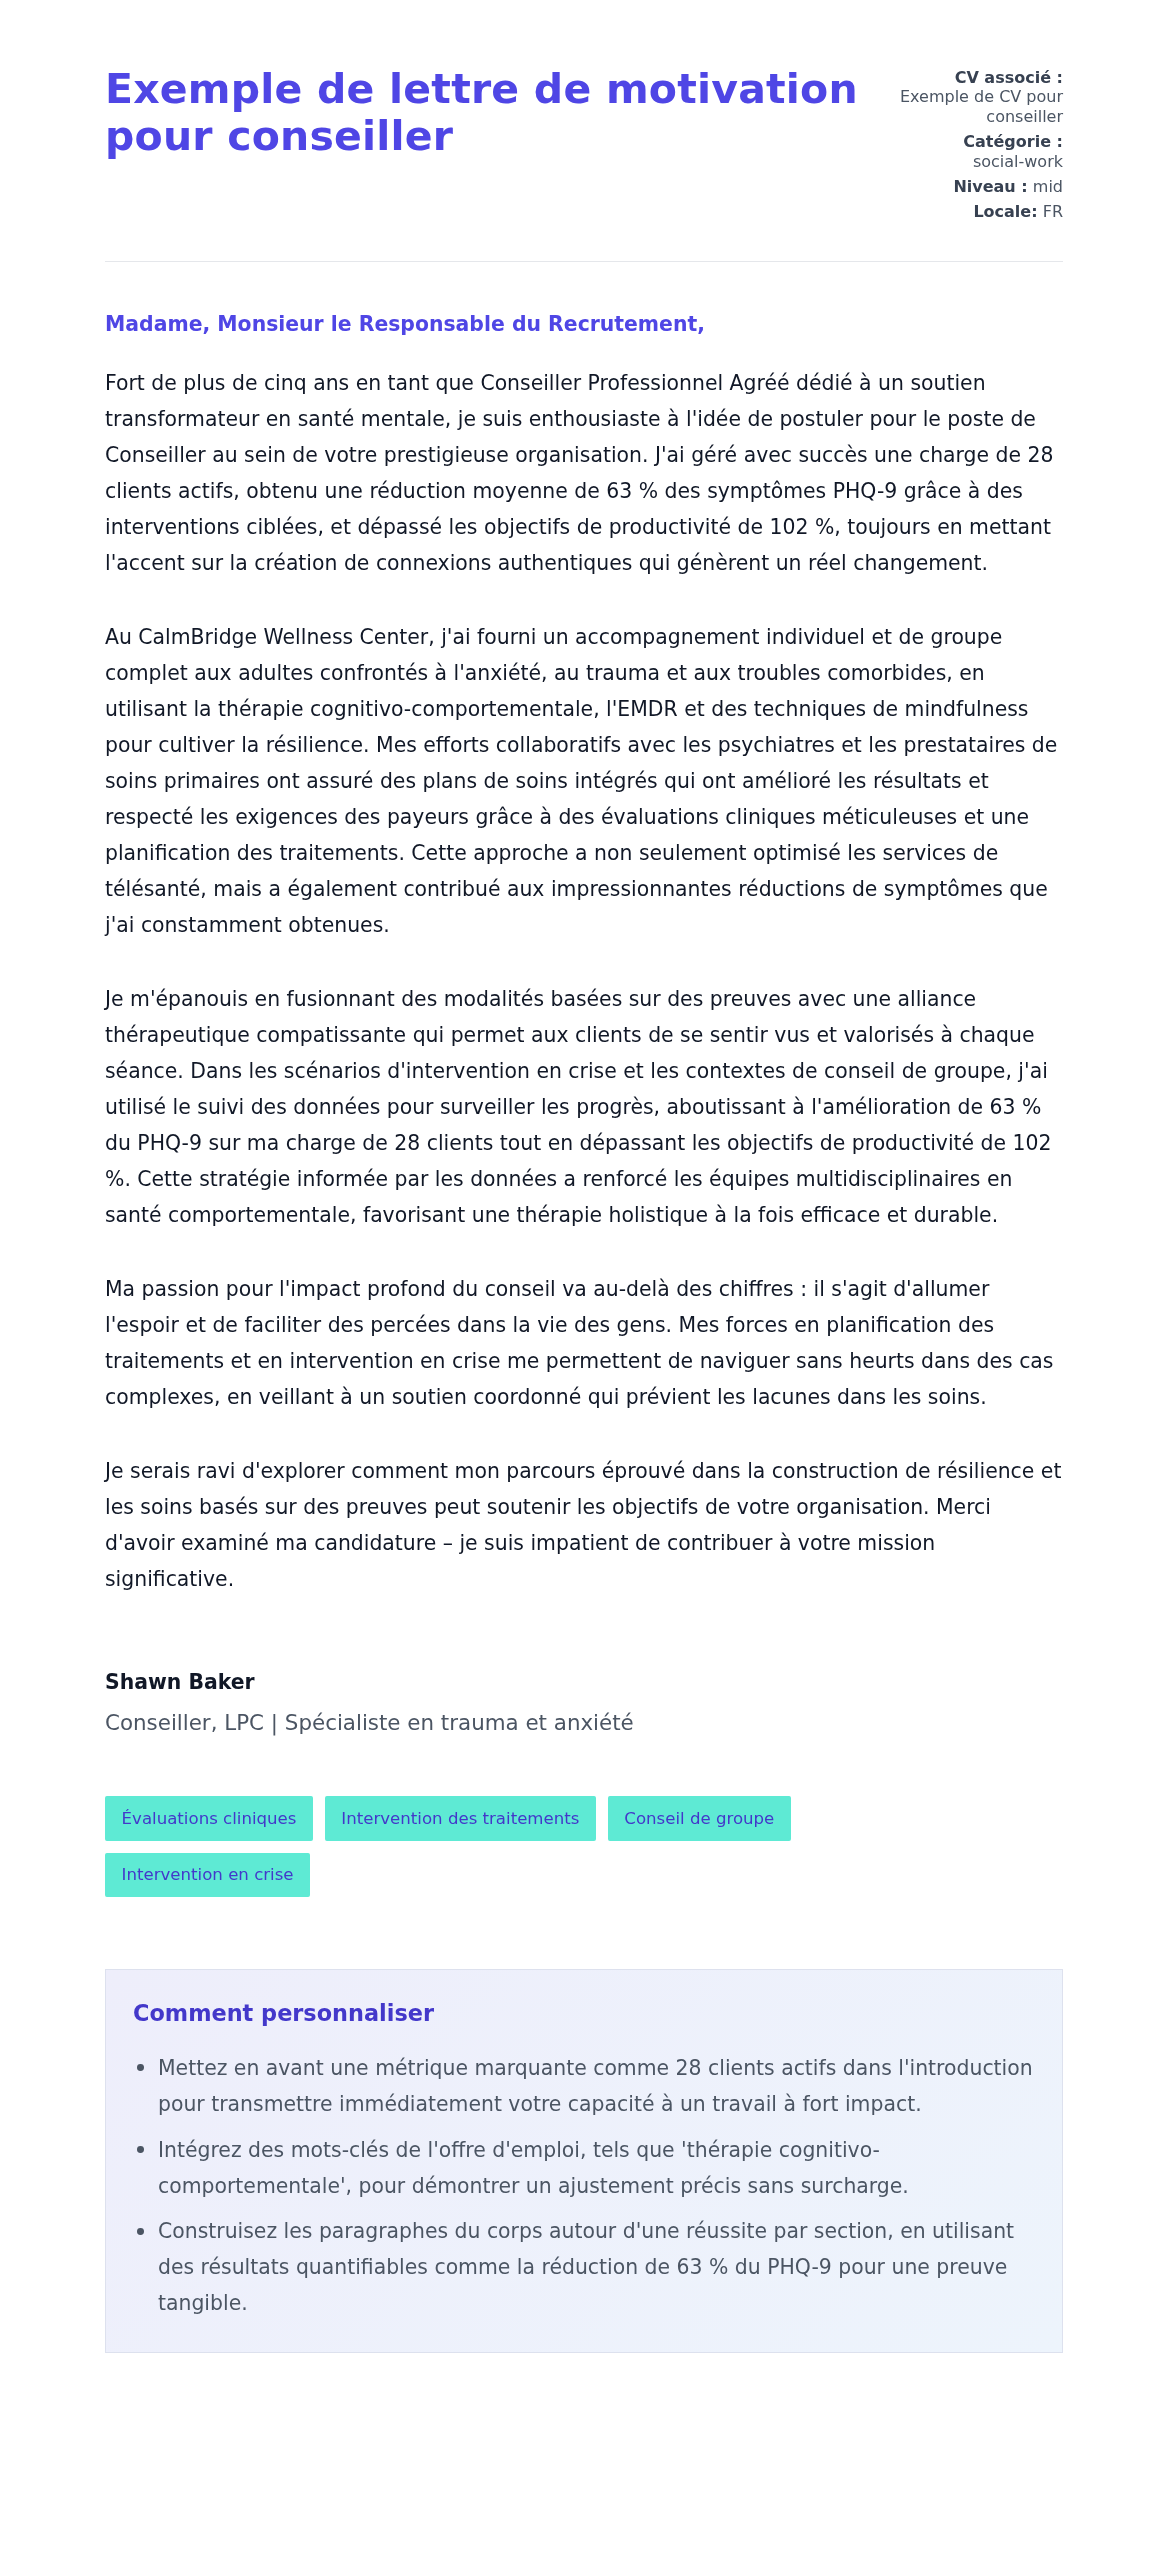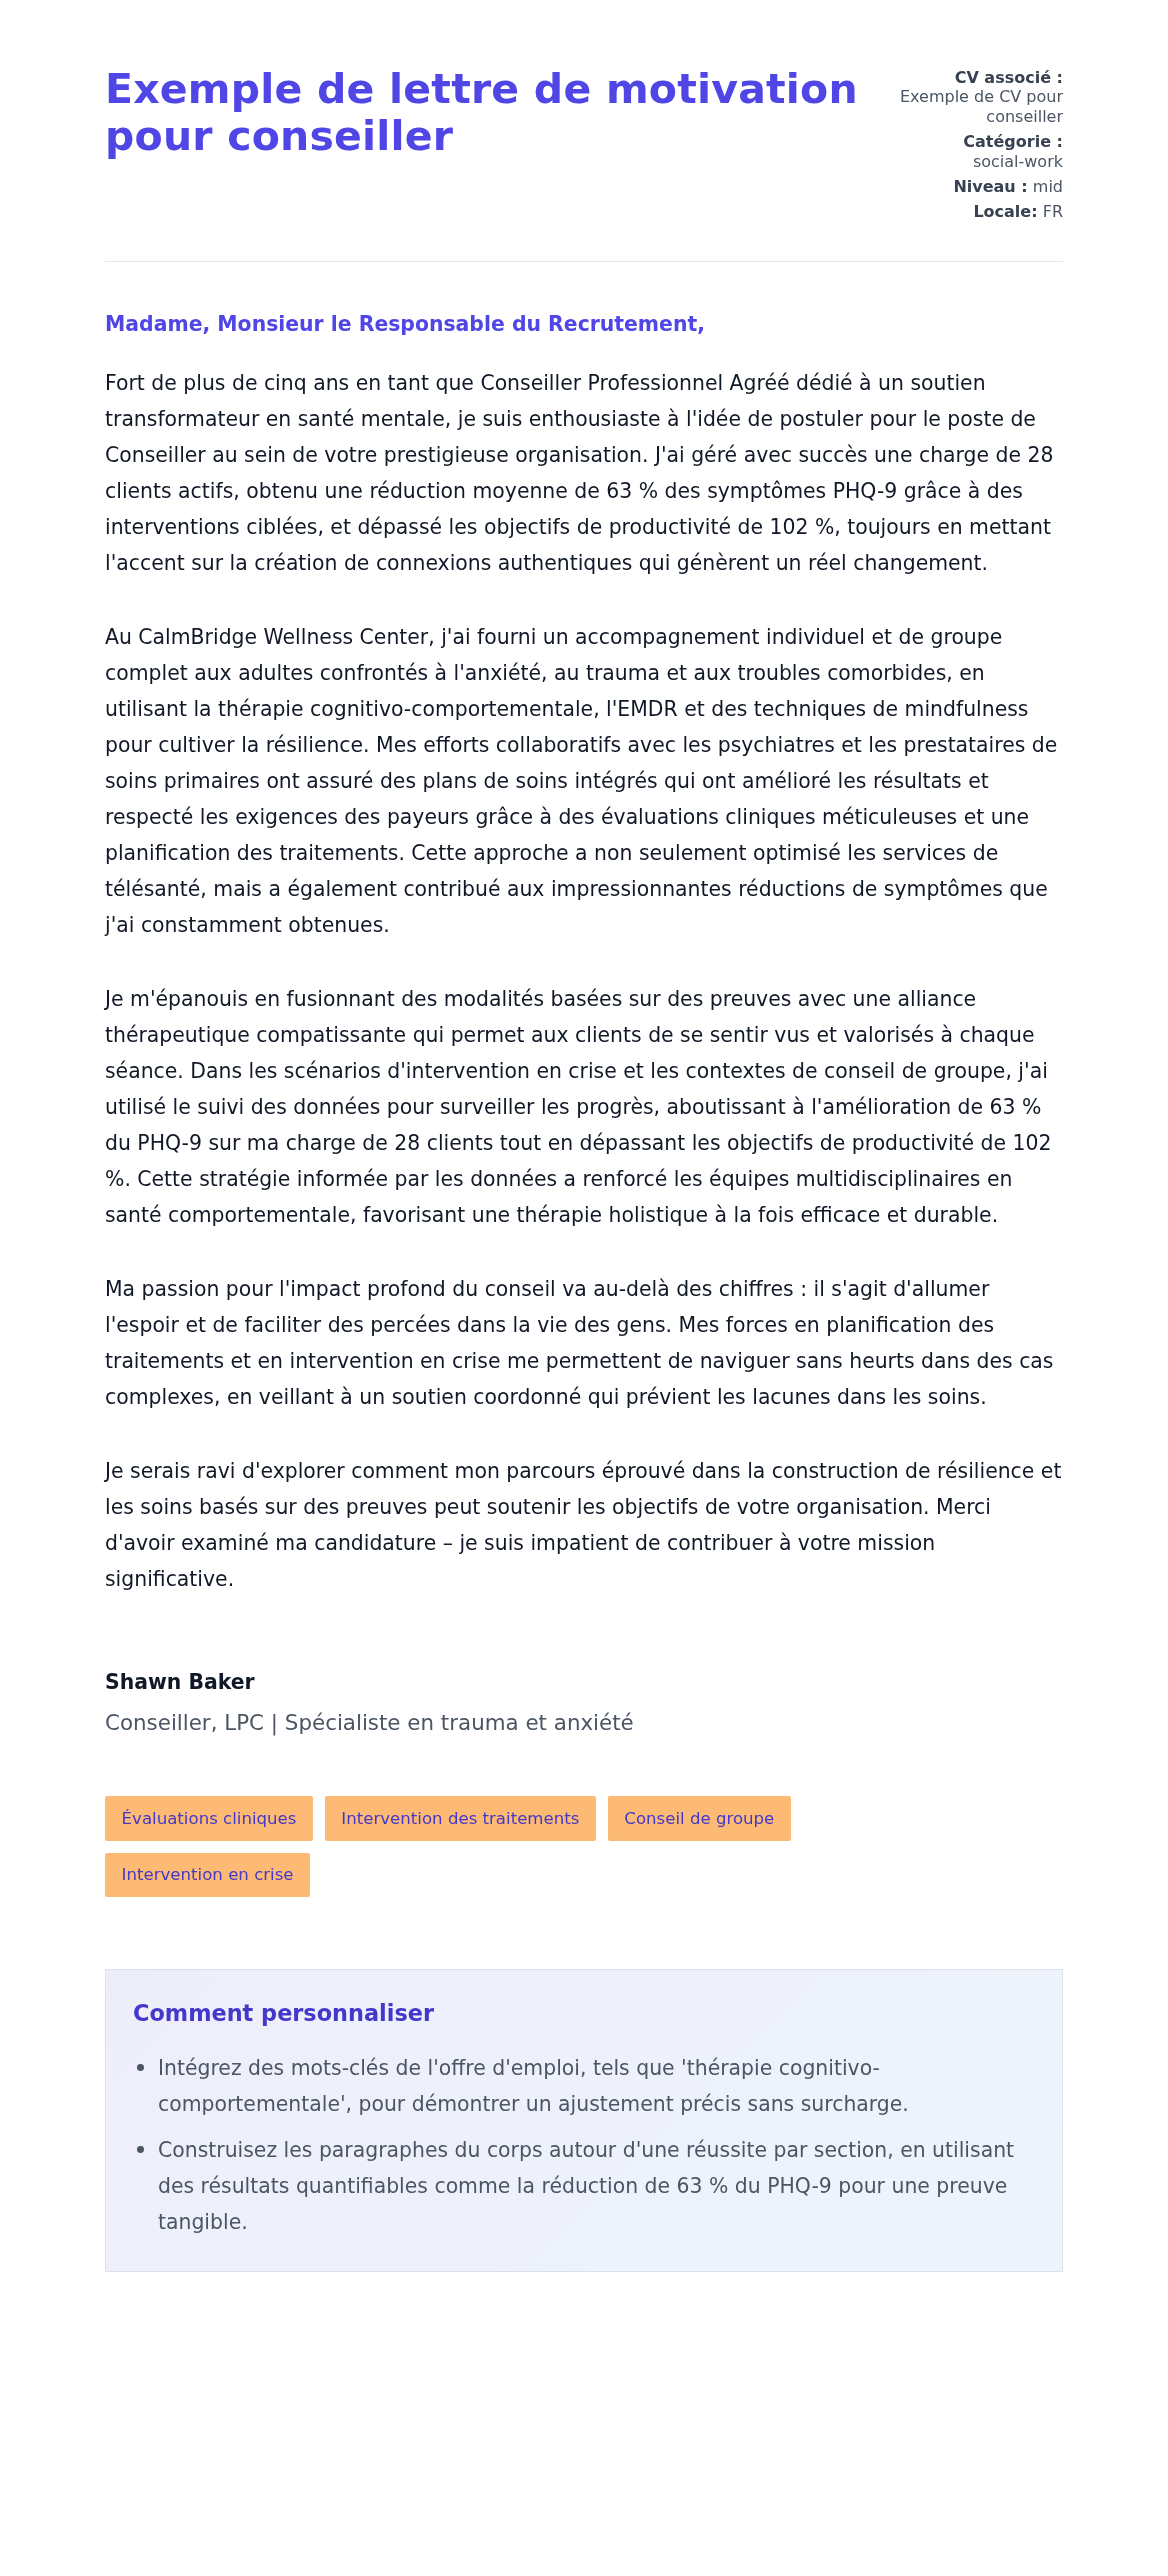--- a/index.html
+++ b/index.html
@@ -80,21 +80,21 @@
     }
 
     .tags {
       margin-top: 60px;
       display: flex;
       flex-wrap: wrap;
       gap: 11.7px 11.7px;
       width: 876px;
     }
     .tag {
-      background: #fdba74;
+      background: #5eead4;
       color: #4338ca;
       font-size: 16.6px;
       line-height: 21.4px;
       padding: 11.7px 16.6px;
       border-radius: 1.9px;
     }
 
     .tips {
       margin-top: 72px;
       border: 1.9px solid #dde1ee;
@@ -178,19 +178,20 @@
   <section class="tags">
     <span class="tag">Évaluations cliniques</span>
     <span class="tag">Intervention des traitements</span>
     <span class="tag">Conseil de groupe</span>
     <span class="tag">Intervention en crise</span>
   </section>
 
   <section class="tips">
     <h3 class="tips-title">Comment personnaliser</h3>
     <ul class="tips-list">
+      <li>Mettez en avant une métrique marquante comme 28 clients actifs dans l'introduction pour transmettre immédiatement votre capacité à un travail à fort impact.</li>
       <li>Intégrez des mots-clés de l'offre d'emploi, tels que 'thérapie cognitivo-comportementale', pour démontrer un ajustement précis sans surcharge.</li>
       <li>Construisez les paragraphes du corps autour d'une réussite par section, en utilisant des résultats quantifiables comme la réduction de 63 % du PHQ-9 pour une preuve tangible.</li>
     </ul>
   </section>
 
 </div>
 
 
 </body></html>

